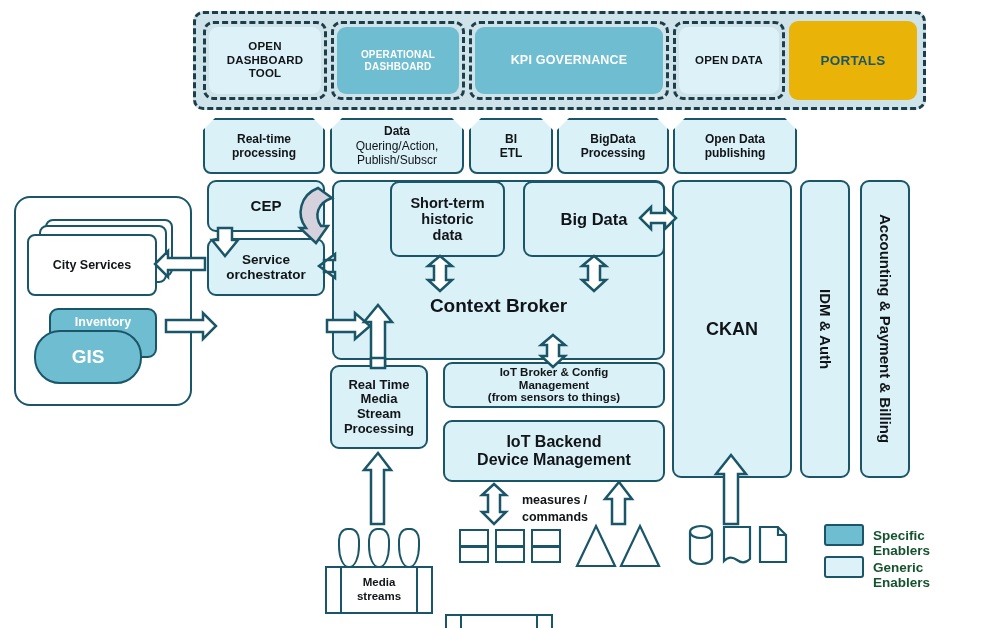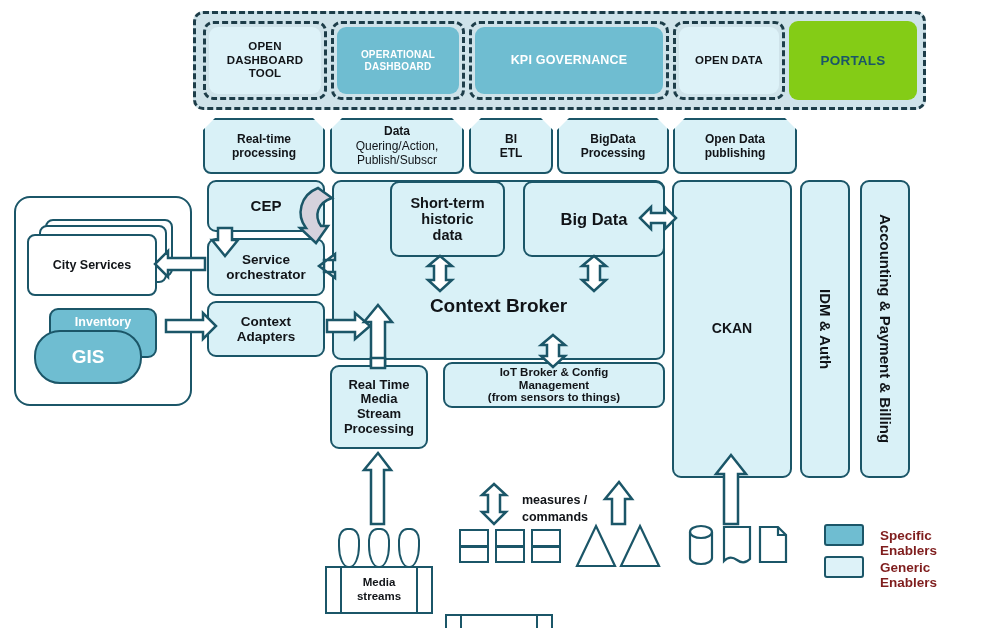--- a/index.html
+++ b/index.html
@@ -61,21 +61,21 @@
     box-sizing:border-box;
   }
   .app-tile{
     border-radius:9px;
     display:flex;align-items:center;justify-content:center;
     text-align:center;line-height:1.18;
     font-weight:bold;letter-spacing:.2px;
   }
   .app-generic{background:#ddf2f8;color:#111418;}
   .app-specific{background:#6fbdd1;color:#ffffff;}
-  .app-portal{background:#84cc16;color:#1b5668;}
+  .app-portal{background:#eab308;color:#1b5668;}
 
   
   .banner{
     background:#d9f1f7;
     border:2.5px solid #1b5668;
     border-radius:8px;
     display:flex;flex-direction:column;align-items:center;justify-content:center;
     text-align:center;
     color:#111418;
     line-height:1.2;
@@ -87,21 +87,21 @@
   
   .vbox span{
     writing-mode:vertical-rl;
     text-orientation:mixed;
     white-space:nowrap;
     font-weight:bold;
   }
 
   
   .legend-sw{border:2.5px solid #1b5668;border-radius:3px;}
-  .legend-label{font-weight:bold;color:#7f1d1d;font-size:13.5px;margin-left:7px;}
+  .legend-label{font-weight:bold;color:#14532d;font-size:13.5px;}
 
   
   #left-container{
     left:14px;top:196px;width:178px;height:210px;
     background:#ffffff;
     border:2.5px solid #1b5668;
     border-radius:16px;
   }
 
   
@@ -215,44 +215,38 @@
     <span>CEP</span>
   </div>
 
   <div class="abs gbox" style="left:207px;top:238px;width:118px;height:58px;font-size:13.5px;">
     <div>
       <div>Service</div>
       <div>orchestrator</div>
     </div>
   </div>
 
-  <div class="abs gbox" style="left:207px;top:301px;width:118px;height:56px;font-size:13.5px;">
-    <div>
-      <div>Context</div>
-      <div>Adapters</div>
-    </div>
-  </div>
 
   <div class="abs gbox" style="left:332px;top:180px;width:333px;height:180px;align-items:flex-end;justify-content:center;padding-bottom:42px;font-size:19px;">
     <span>Context Broker</span>
   </div>
 
   <div class="abs gbox" style="left:390px;top:181px;width:115px;height:76px;font-size:14.5px;">
     <div>
       <div>Short-term</div>
       <div>historic</div>
       <div>data</div>
     </div>
   </div>
 
   <div class="abs gbox" style="left:523px;top:181px;width:142px;height:76px;font-size:16.5px;">
     <span>Big Data</span>
   </div>
 
-  <div class="abs gbox" style="left:672px;top:180px;width:120px;height:298px;font-size:14px;">
+  <div class="abs gbox" style="left:672px;top:180px;width:120px;height:298px;font-size:18px;">
     <span>CKAN</span>
   </div>
 
   <div class="abs gbox vbox" style="left:800px;top:180px;width:50px;height:298px;font-size:15px;">
     <span>IDM &amp; Auth</span>
   </div>
 
   <div class="abs gbox vbox" style="left:860px;top:180px;width:50px;height:298px;font-size:15px;">
     <span>Accounting &amp; Payment &amp;  Billing</span>
   </div>
@@ -267,20 +261,26 @@
   </div>
 
   <div class="abs gbox" style="left:443px;top:362px;width:222px;height:46px;font-size:11.5px;">
     <div>
       <div>IoT Broker &amp; Config</div>
       <div>Management</div>
       <div>(from sensors to things)</div>
     </div>
   </div>
 
+  <div class="abs gbox" style="left:443px;top:420px;width:222px;height:62px;font-size:16px;">
+    <div>
+      <div>IoT Backend</div>
+      <div>Device Management</div>
+    </div>
+  </div>
 
   <div class="abs pill" style="left:338px;top:528px;width:22px;height:40px;"></div>
   <div class="abs pill" style="left:368px;top:528px;width:22px;height:40px;"></div>
   <div class="abs pill" style="left:398px;top:528px;width:22px;height:40px;"></div>
 
   <div class="abs act" style="left:459px;top:529px;width:30px;height:34px;">
       <i></i>
     </div>
   <div class="abs act" style="left:495px;top:529px;width:30px;height:34px;">
       <i></i>

